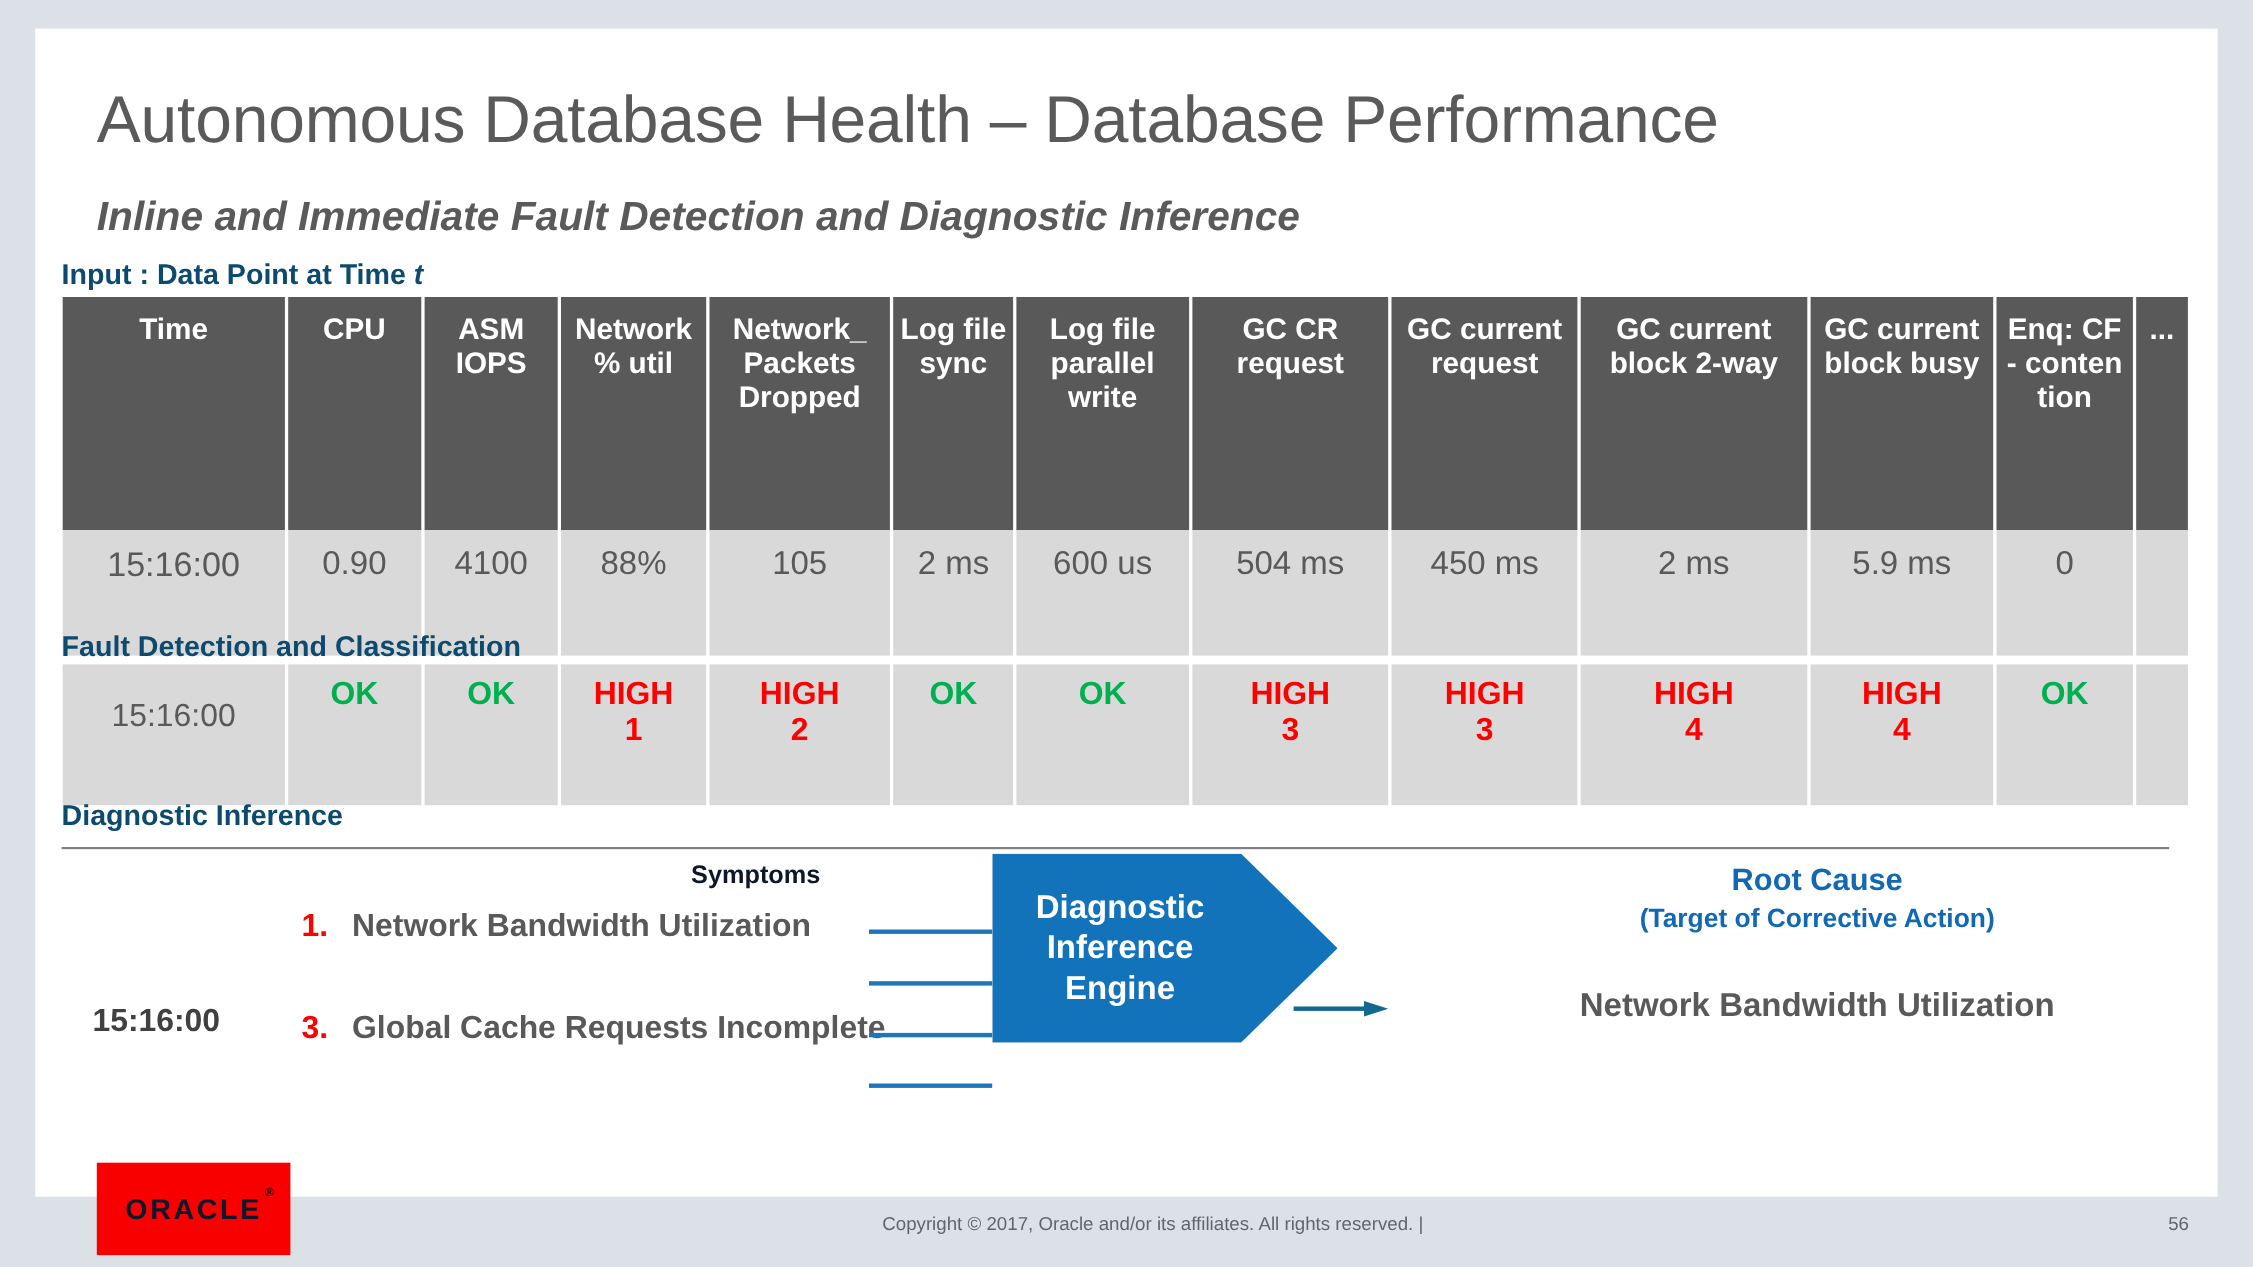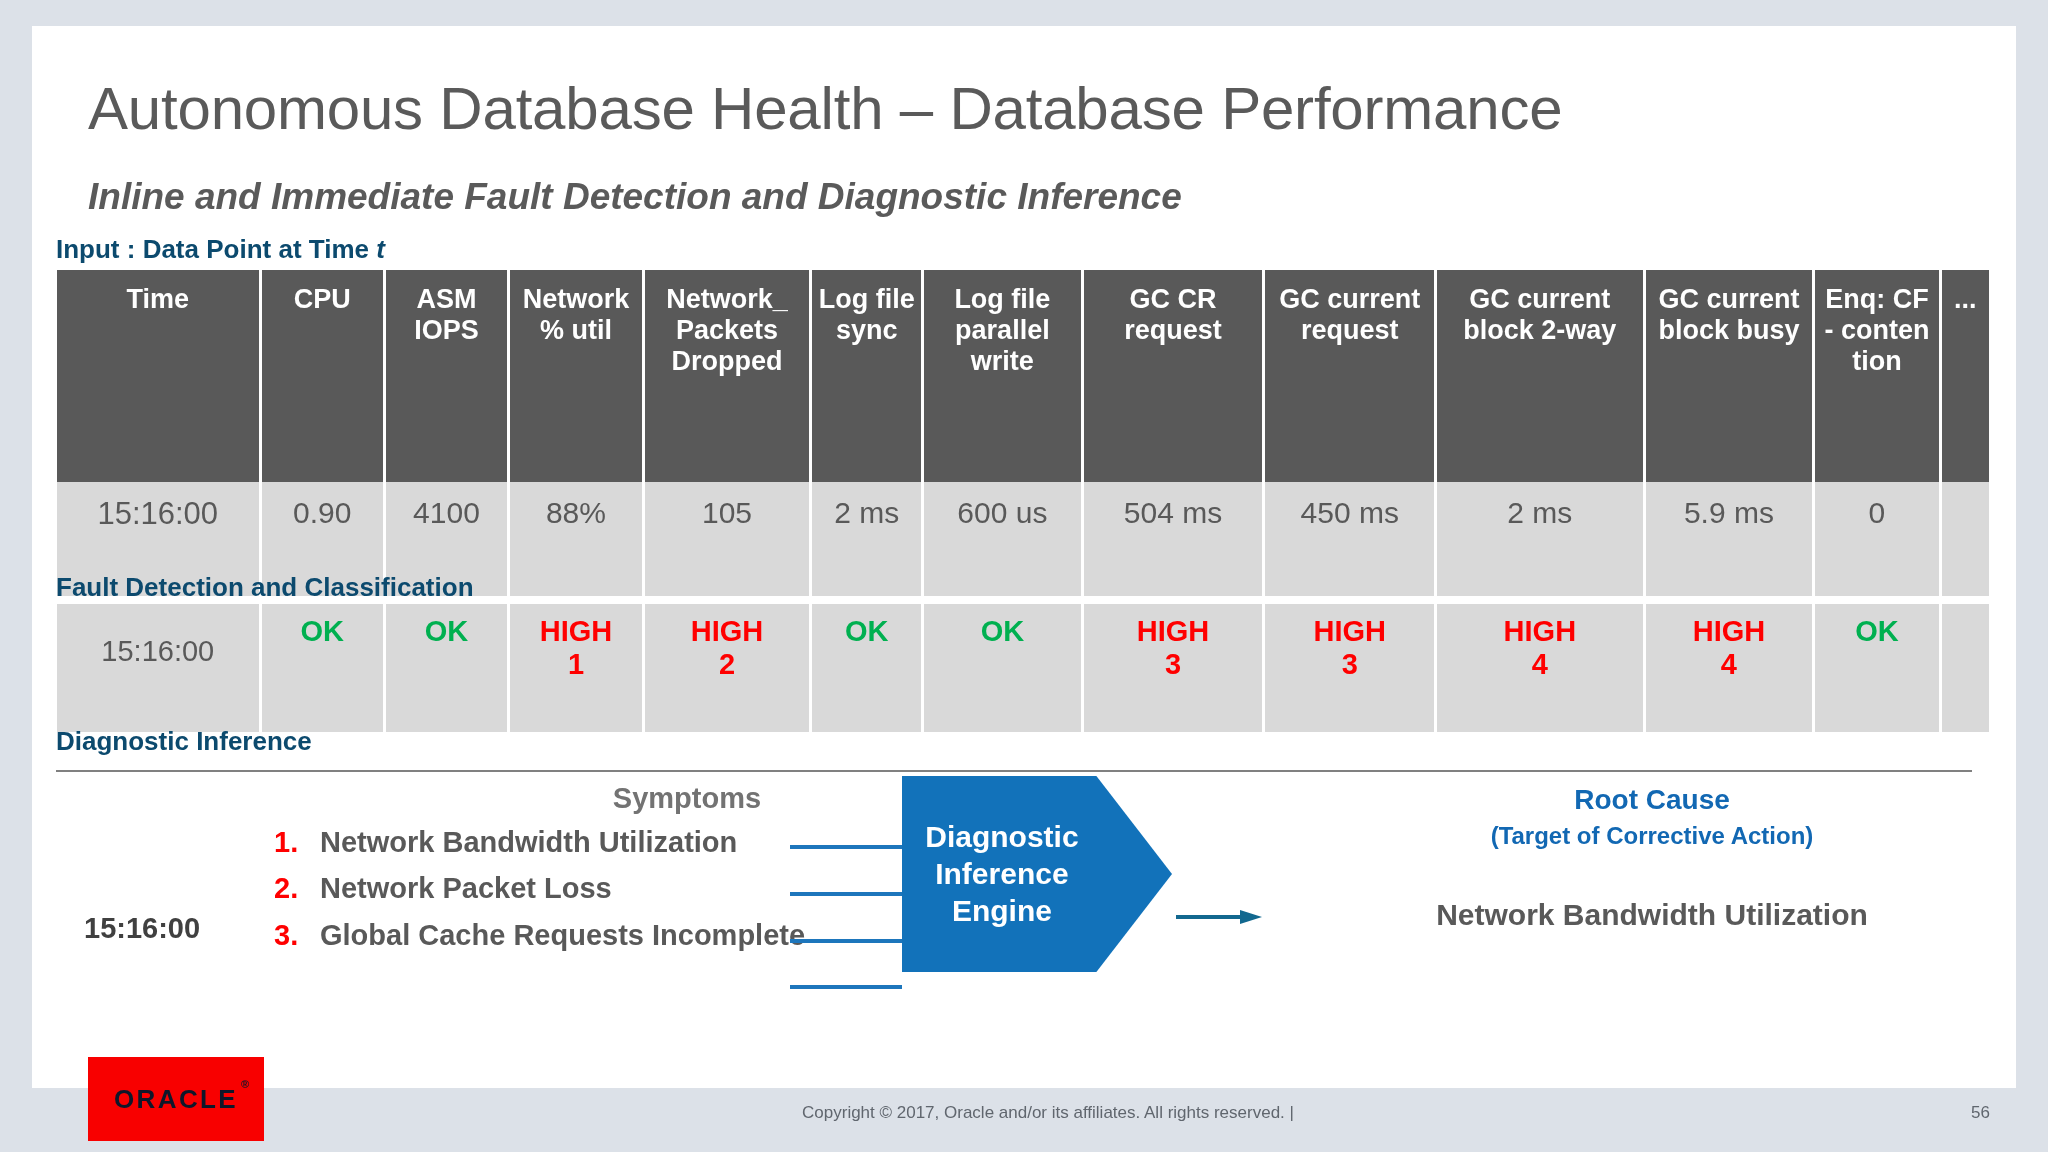--- a/index.html
+++ b/index.html
@@ -142,23 +142,23 @@
     color: #404040;
     white-space: nowrap;
   }
 
   .symptoms-label {
     position: absolute;
     left: 510px;
     top: 10px;
     width: 290px;
     text-align: center;
-    font-size: 29px;
-    font-weight: bold;
-    color: #737373;
+    font-size: 23px;
+    font-weight: bold;
+    color: #0f172a;
   }
 
   .symptom-row {
     position: absolute;
     left: 242px;
     height: 45px;
     white-space: nowrap;
   }
   .symptom-row .num {
     display: inline-block;
@@ -187,21 +187,22 @@
   #conn-0 { top: 73px;  width: 112px; }
   #conn-1 { top: 120px; width: 112px; }
   #conn-2 { top: 167px; width: 112px; }
   #conn-3 { top: 213px; width: 112px; }
 
   .engine {
     position: absolute;
     left: 870px;
     top: 4px;
     width: 270px;
-    height: 196px;
+    height: 172px;
+    padding-left: 44px;
   }
   .engine .shape {
     position: absolute;
     inset: 0;
     background: #1272ba;
     clip-path: polygon(0 0, 72% 0, 100% 50%, 72% 100%, 0 100%);
   }
   .engine .shadow {
     position: absolute;
     left: 4px;
@@ -433,23 +434,20 @@
 
   <div class="diag-area">
 
     <div class="diag-time">15:16:00</div>
 
     <div class="symptoms-label">Symptoms</div>
 
     <div class="symptom-row" id="sym-0">
       <span class="num">1.</span><span class="txt">Network Bandwidth Utilization</span>
     </div>
-    <div class="symptom-row" id="sym-1">
-      <span class="num">2.</span><span class="txt">Network Packet Loss</span>
-    </div>
     <div class="symptom-row" id="sym-2">
       <span class="num">3.</span><span class="txt">Global Cache Requests Incomplete</span>
     </div>
 
     <div class="connector" id="conn-0"></div>
     <div class="connector" id="conn-1"></div>
     <div class="connector" id="conn-2"></div>
     <div class="connector" id="conn-3"></div>
 
     <div class="engine">

